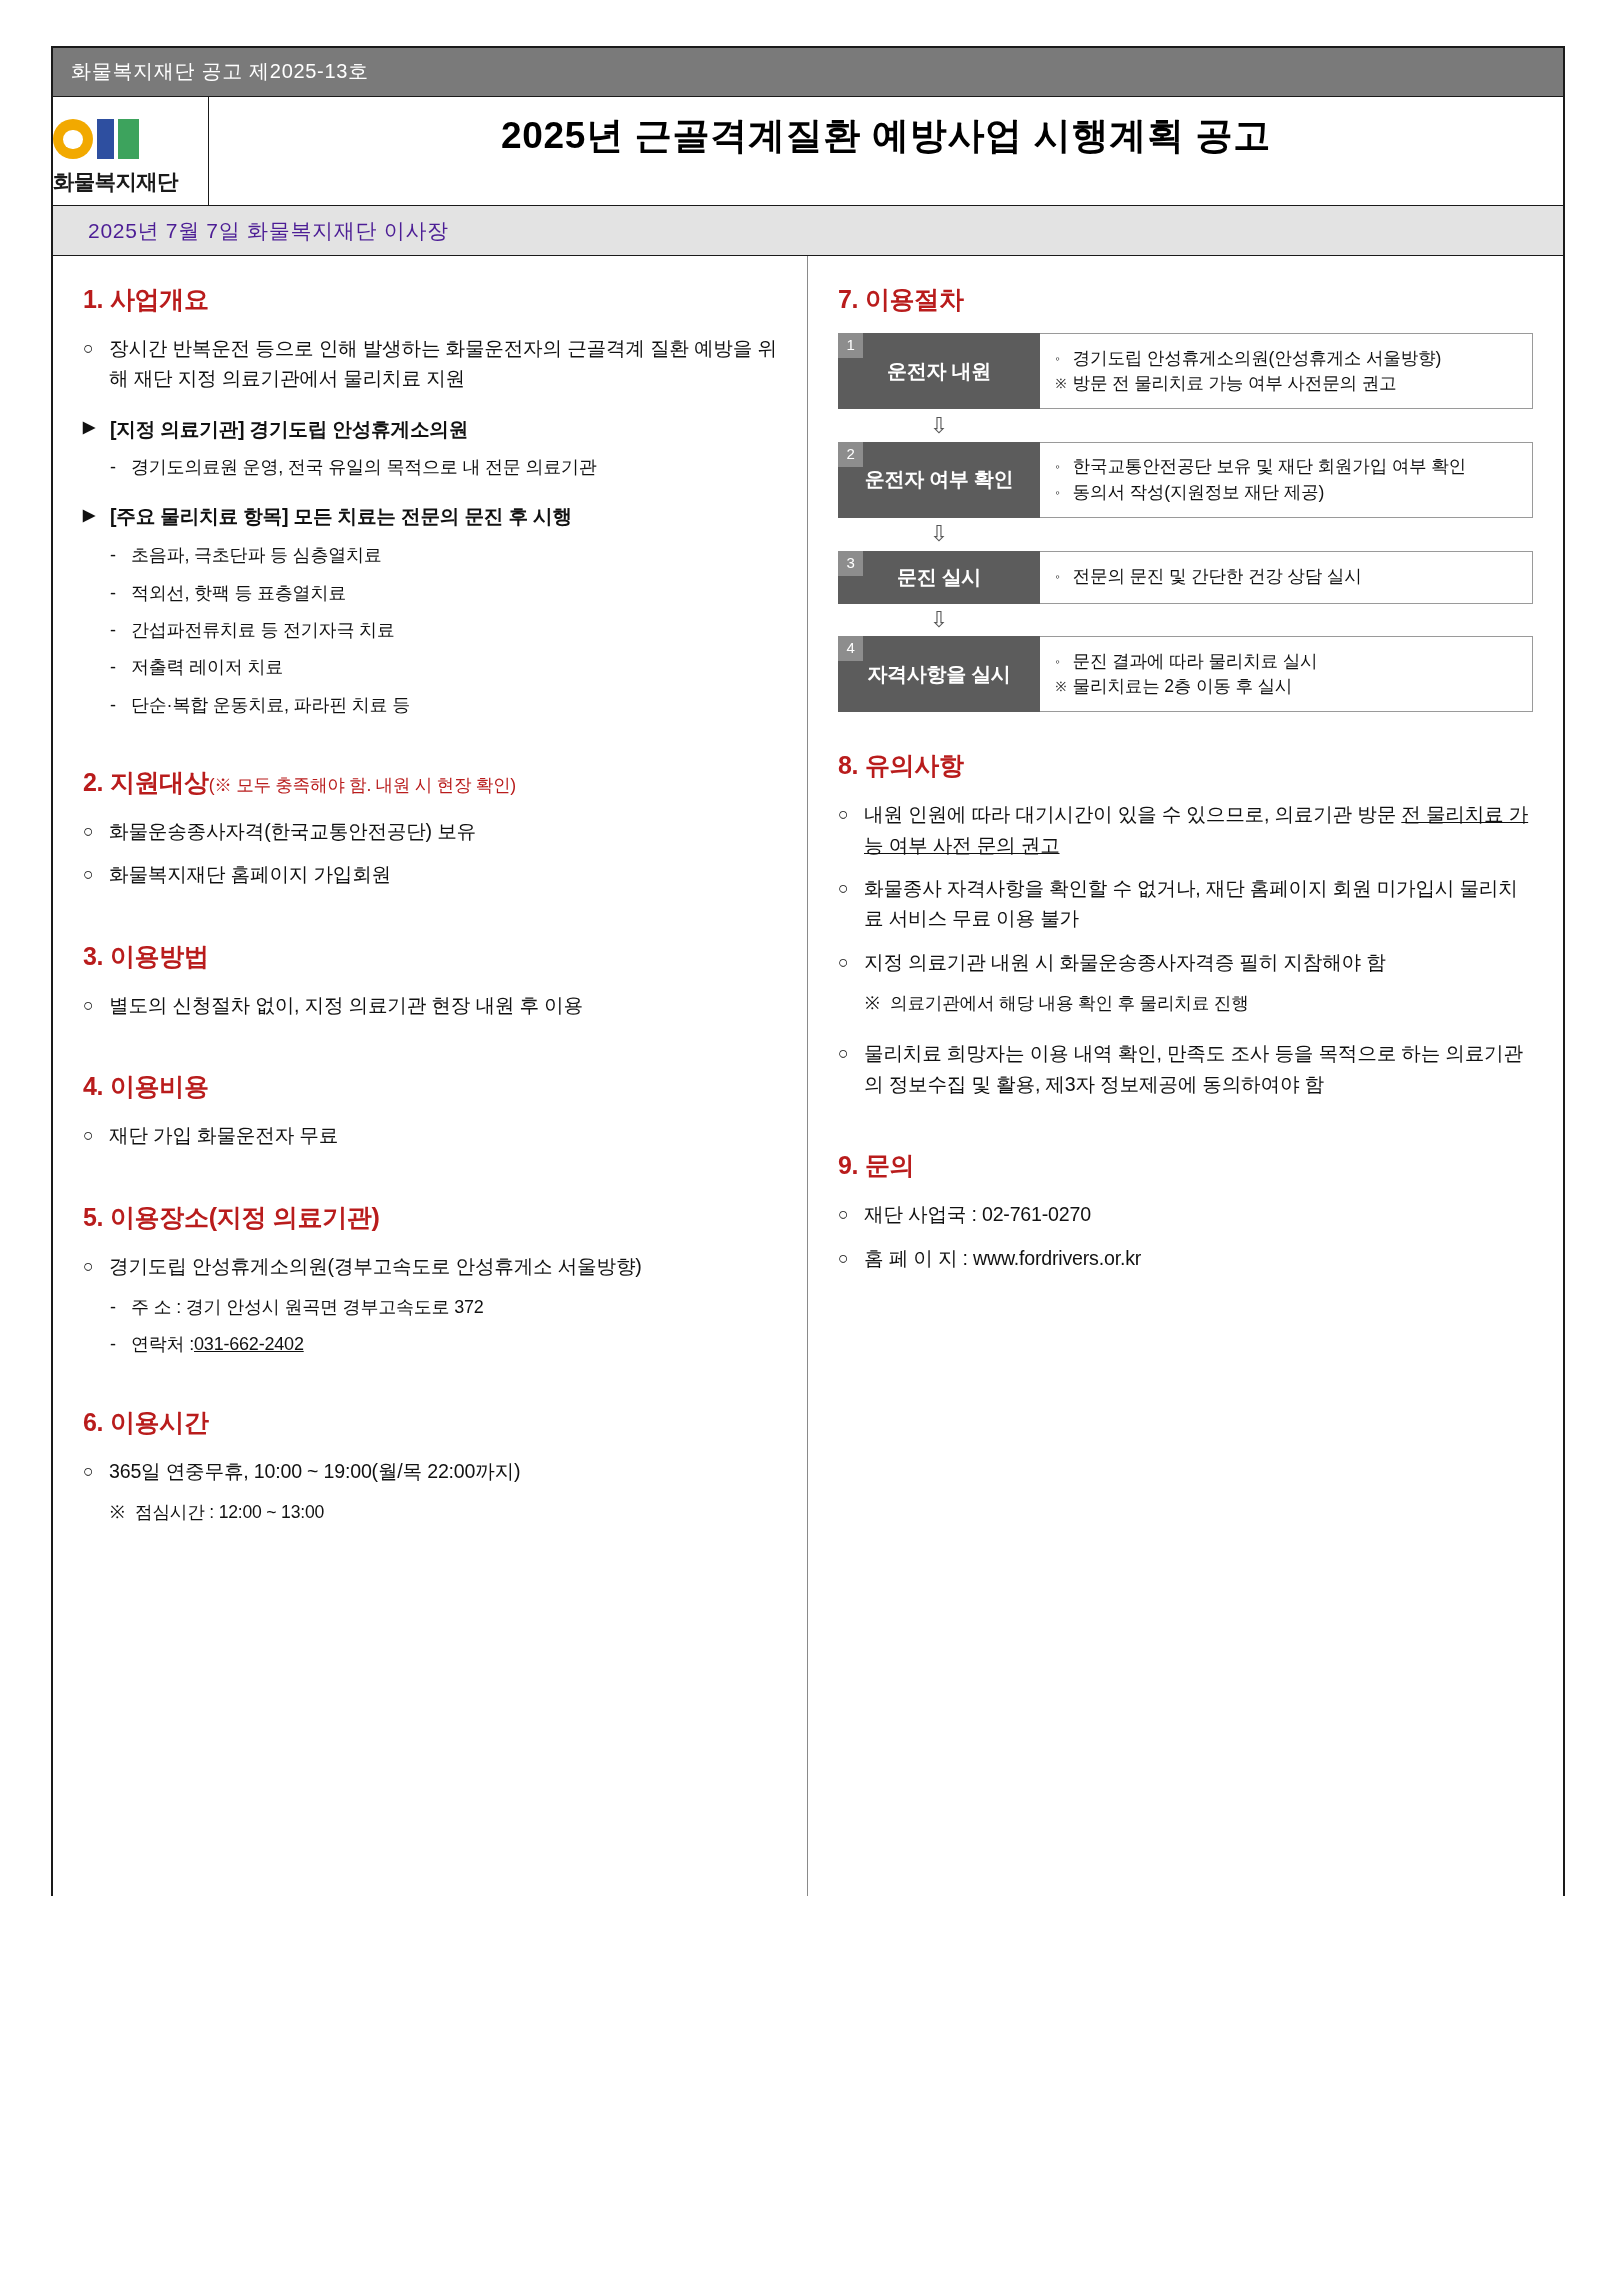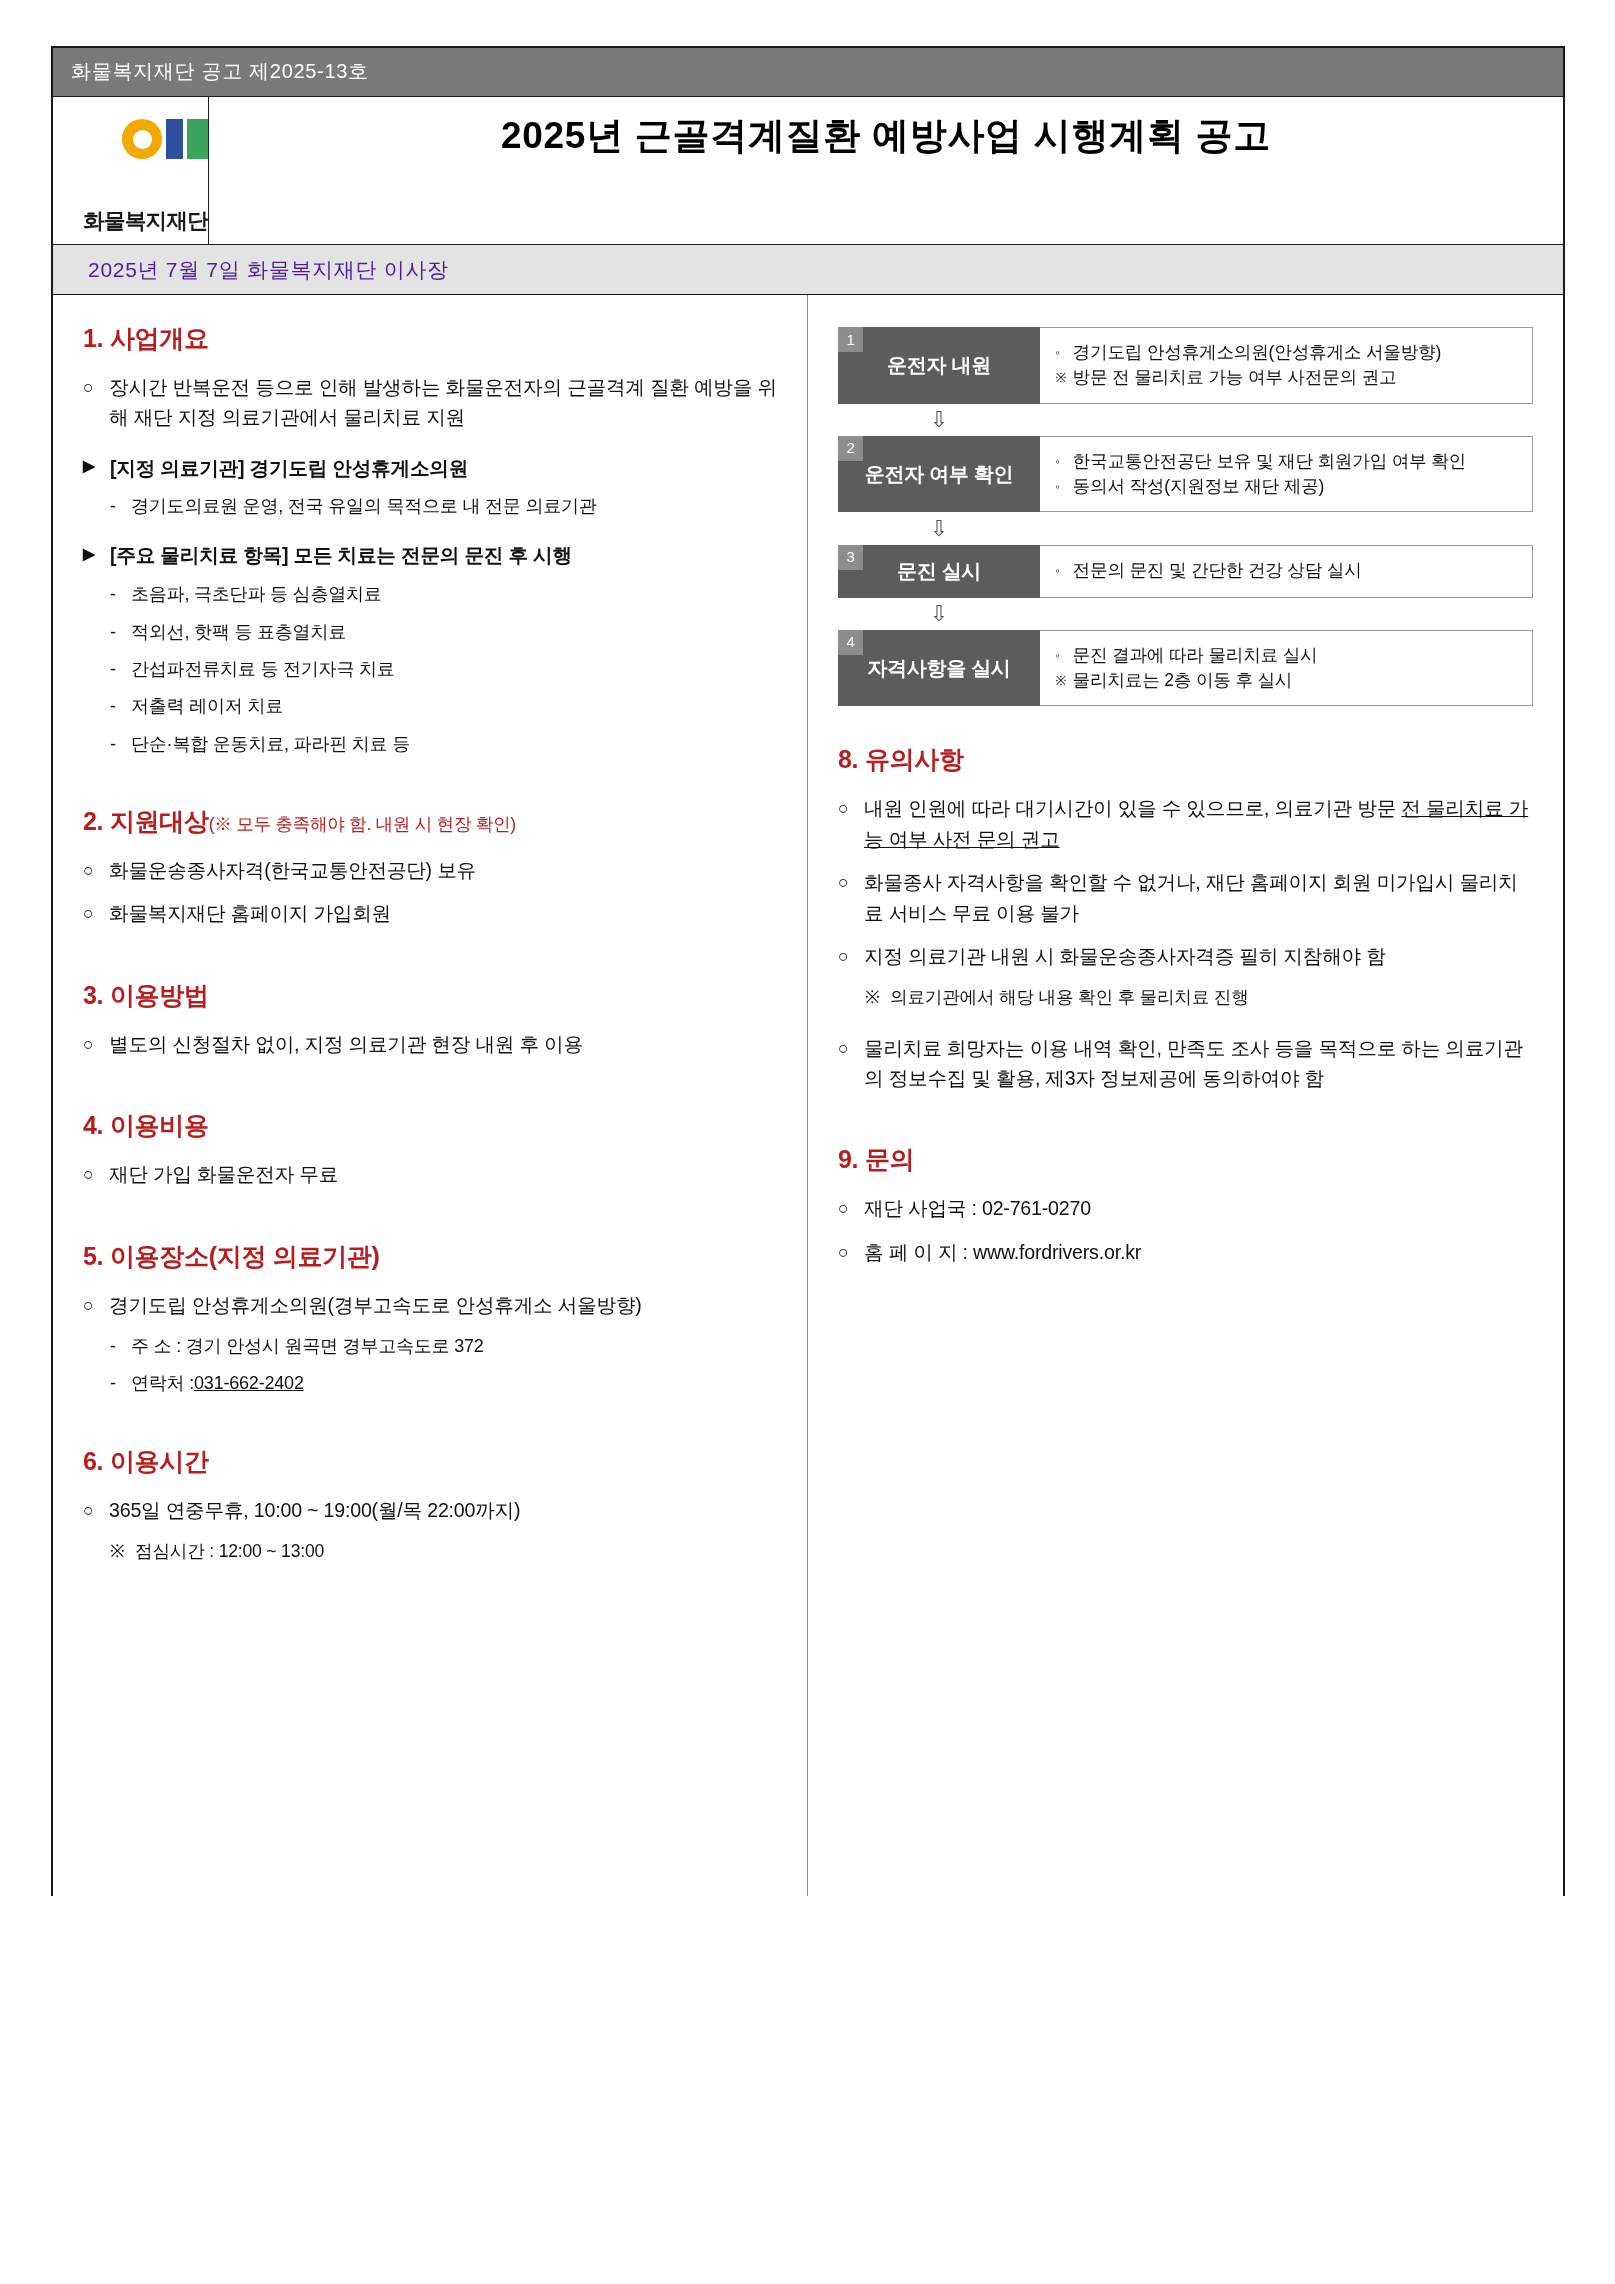--- a/index.html
+++ b/index.html
@@ -37,24 +37,23 @@
   .head-main {
     display: flex;
     border-bottom: 1.3px solid #1a1a1a;
   }
   .logo-cell {
     width: 155px;
     min-width: 155px;
     border-right: 1.3px solid #1a1a1a;
     display: flex;
     flex-direction: column;
-    align-items: flex-end;
+    align-items: flex-start;
     justify-content: center;
     padding: 11.7px 0 9px 0;
-    gap: 39px;
   }
   .logo-mark {
     display: flex;
     align-items: flex-end;
     gap: 3.9px;
     height: 51px;
   }
   .logo-circle {
     width: 40px;
     height: 40px;
@@ -400,20 +399,21 @@
         </div>
         <div class="note">
           <span class="mark">※</span>
           <span>점심시간 : 12:00 ~ 13:00</span>
         </div>
 
       </div>
 
       <div class="col col-right">
 
+        <h2 class="sec">7. 이용절차</h2>
 
         <div class="flow">
 
           <div class="flow-row">
             <div class="flow-box">
               <span class="flow-num">1</span>
               <span>운전자 내원</span>
             </div>
             <div class="flow-desc">
               <div class="flow-line">

